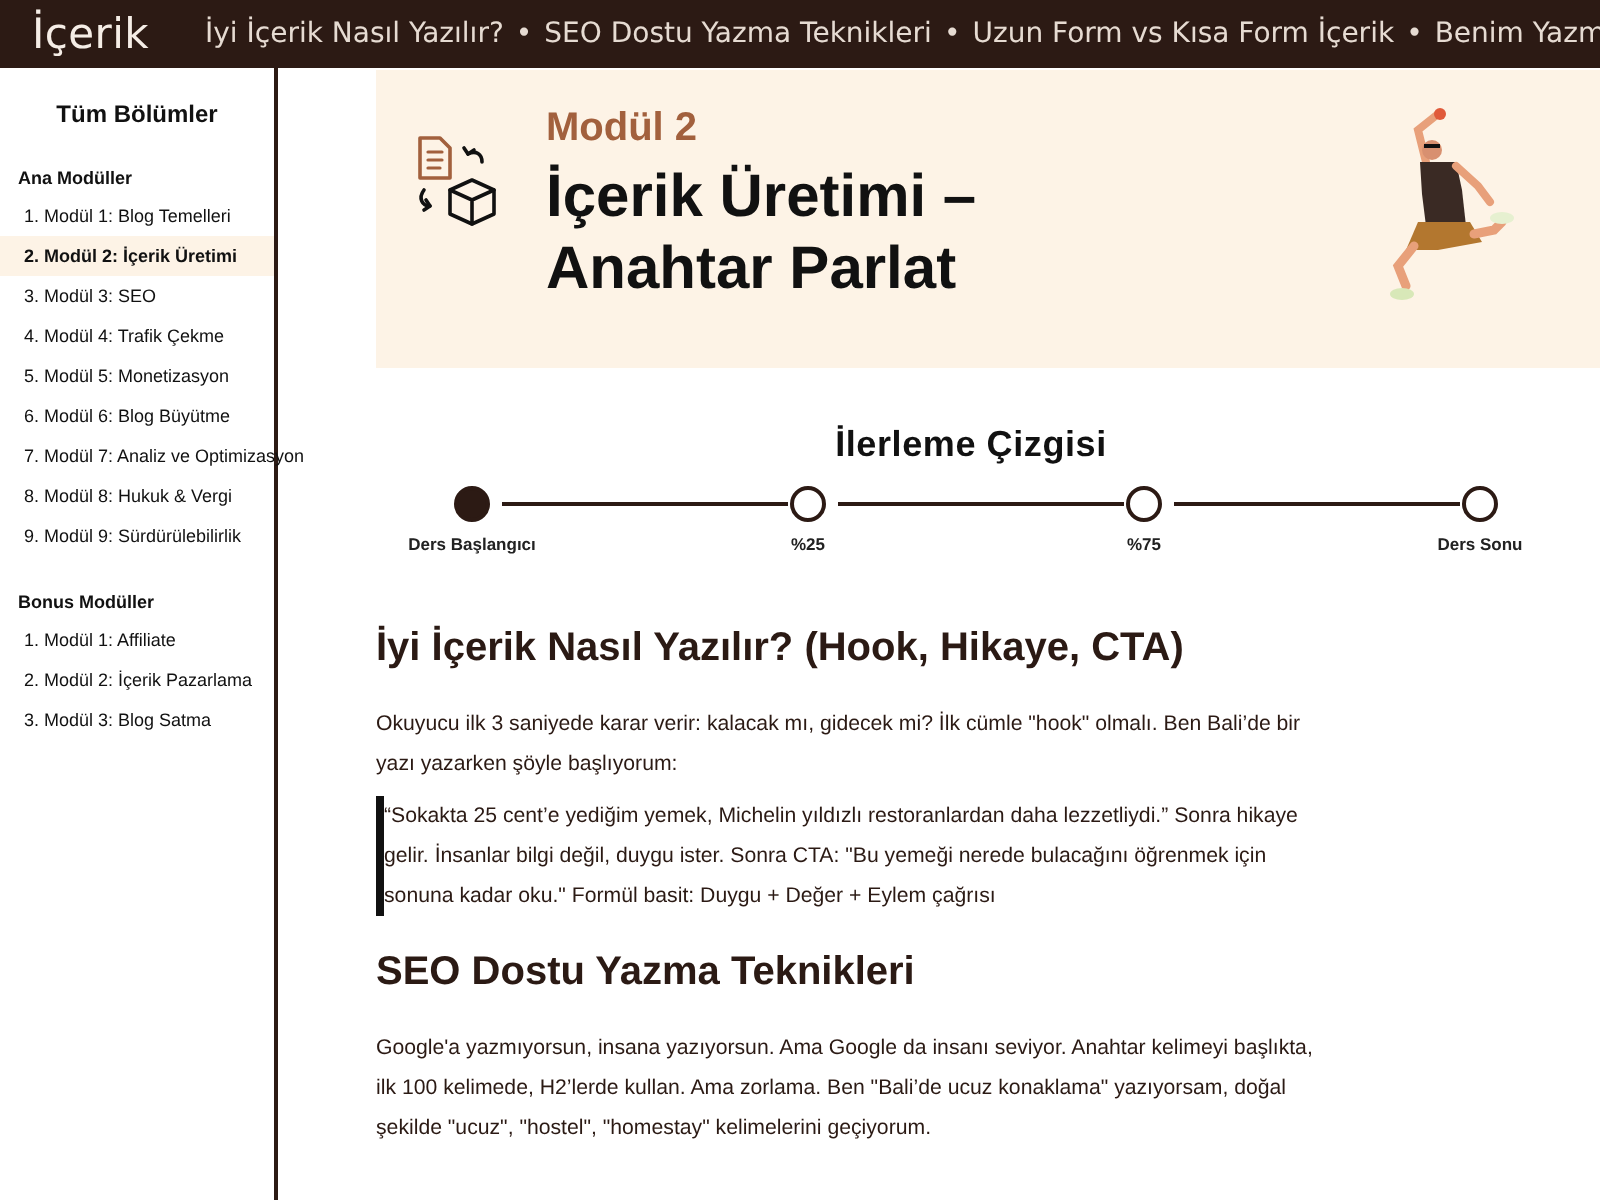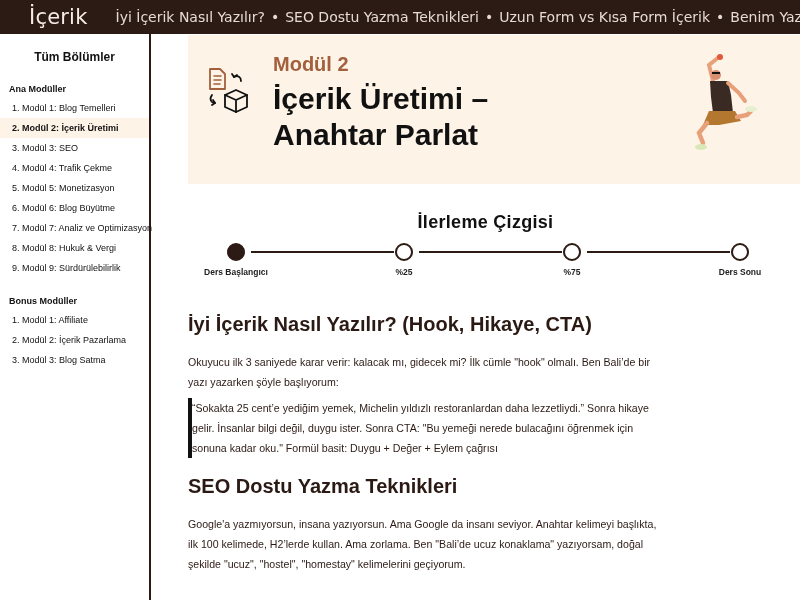--- a/index.html
+++ b/index.html
@@ -1,27 +1,27 @@
 <!DOCTYPE html>
 <html><head>
 <meta charset="utf-8">
 <style>
   * { box-sizing: border-box; margin: 0; padding: 0; }
   html, body { width: 800px; height: 600px; overflow: hidden; background: #ffffff; }
   body { font-family: "Liberation Sans", "DejaVu Sans", sans-serif; color: #2b1a14; position: relative; }
 
   
-  .topbar { position: absolute; left: 0; top: 0; width: 800px; height: 34px; background: #2c1a14; color: #f2e9e1; display: flex; align-items: center; white-space: nowrap; overflow: hidden; padding-left: 13px; }
+  .topbar { position: absolute; left: 0; top: 0; width: 800px; height: 34px; background: #2c1a14; color: #f2e9e1; display: flex; align-items: center; white-space: nowrap; overflow: hidden; }
   .topbar .brand { font-family: "DejaVu Sans", sans-serif; font-size: 21px; margin-left: 16px; margin-right: 28px; color: #f5ede6; letter-spacing: 0.2px; }
   .topbar .crumbs { font-family: "DejaVu Sans", sans-serif; font-size: 14px; color: #e6dbd2; display: flex; }
   .topbar .crumb { cursor: pointer; }
   .topbar .sep { margin: 0 6px; }
 
   
-  .sidebar { position: absolute; left: 0; top: 34px; width: 151px; height: 566px; border-right: 2px solid #2c1a14; background: #fff; }
+  .sidebar { position: absolute; left: 0; top: 34px; width: 139px; height: 566px; border-right: 2px solid #2c1a14; background: #fff; }
   .sidebar .title { text-align: center; font-weight: bold; font-size: 12px; margin-top: 16px; color: #111; }
   .sidebar .group-title { font-weight: bold; font-size: 9px; color: #111; margin-left: 9px; }
   .sidebar .g1 { margin-top: 20px; }
   .sidebar .g2 { margin-top: 18px; }
   .sidebar ul { list-style: none; margin-top: 4px; }
   .sidebar li { font-size: 9px; height: 20px; line-height: 20px; padding-left: 12px; color: #111; cursor: pointer; white-space: nowrap; }
   .sidebar li.active { background: #fdf3e6; font-weight: bold; }
 
   
   .hero { position: absolute; left: 188px; top: 35px; width: 691px; height: 149px; background: #fdf3e6; }

